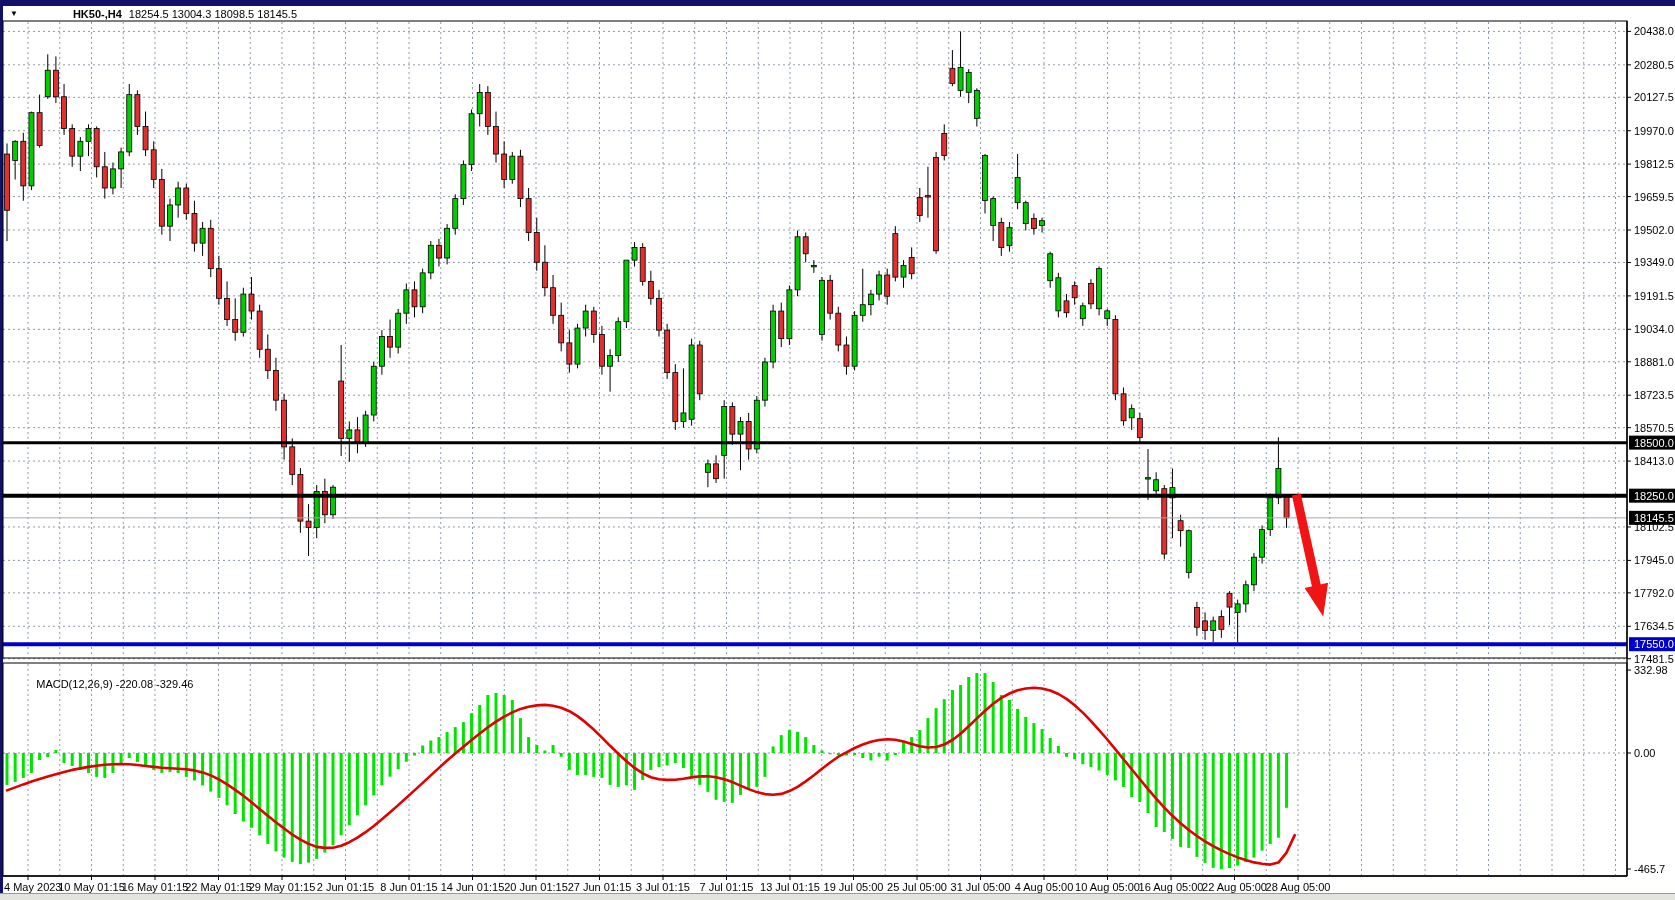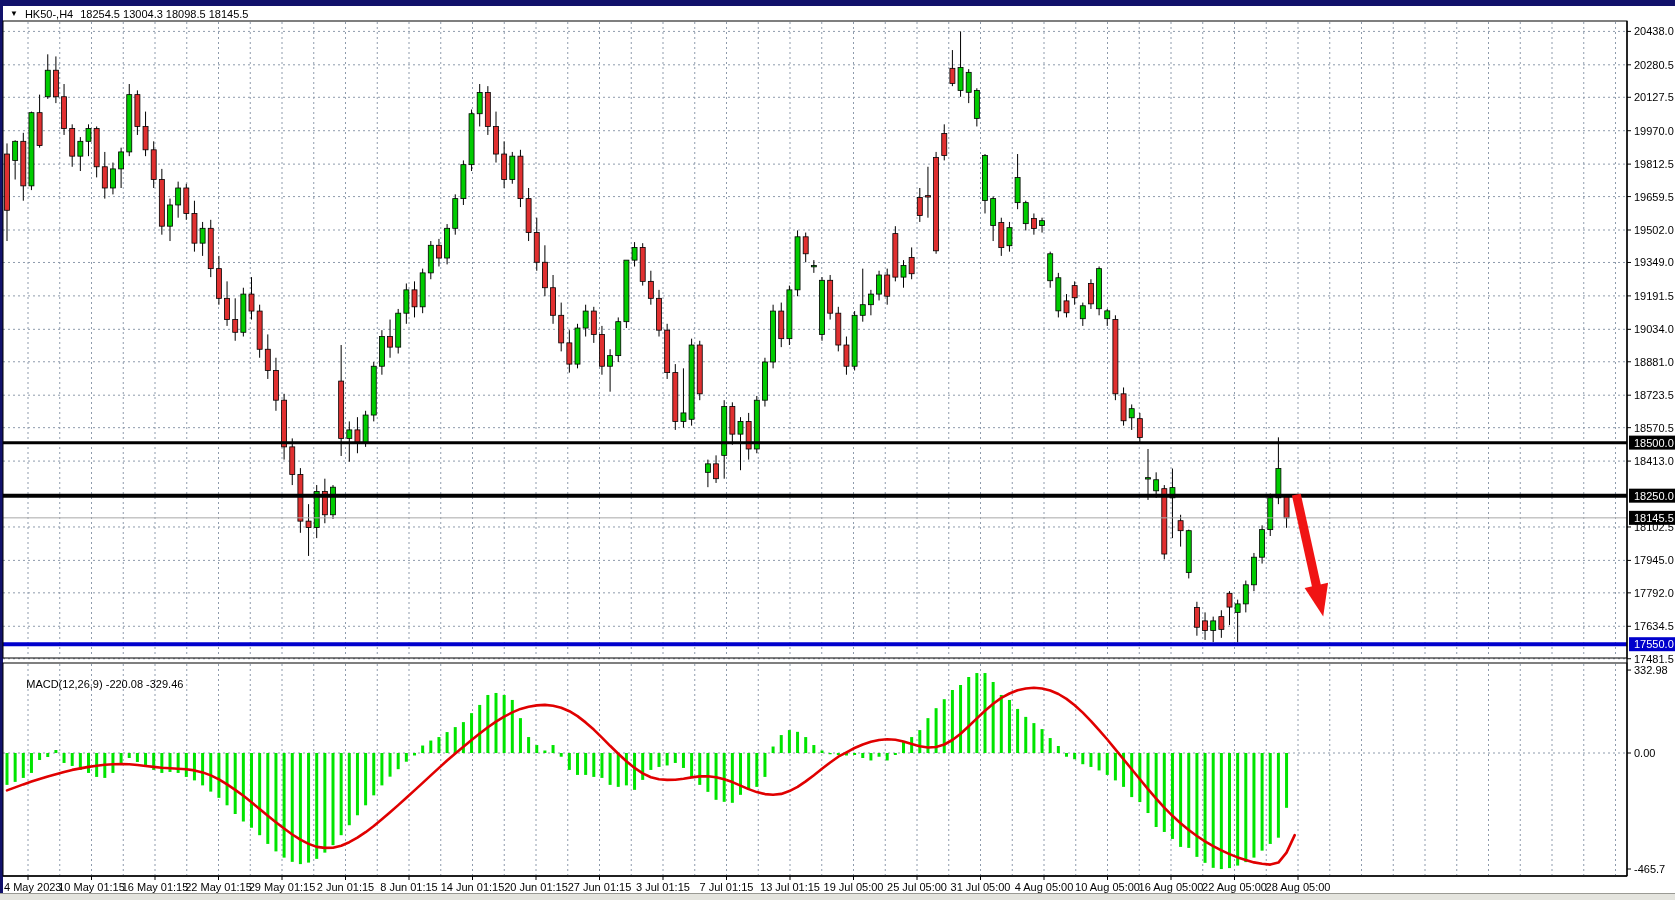--- a/index.html
+++ b/index.html
@@ -4,22 +4,22 @@
 <style>
   html,body{margin:0;padding:0;background:#ffffff;}
   #win{position:relative;width:1675px;height:900px;background:#ffffff;overflow:hidden;
        font-family:"Liberation Sans",sans-serif;}
   .top-strip{position:absolute;left:0;top:0;width:1675px;height:6px;background:#11116b;}
   .left-strip{position:absolute;left:0;top:0;width:3px;height:893px;background:#11116b;}
   .bottom-strip{position:absolute;left:0;top:893px;width:1675px;height:7px;background:#e4e4de;border-top:1px solid #9a9a94;}
   .title-row{position:absolute;left:10px;top:7px;height:14px;font-size:11px;color:#000;
              display:flex;align-items:center;gap:7px;white-space:pre;}
   .dd{font-size:8px;line-height:8px;cursor:pointer;}
-  .sym{font-weight:normal;}
-  .macd-label{position:absolute;left:14px;top:666px;font-size:11px;color:#000;white-space:pre;}
+  .sym{font-weight:bold;margin-left:48px;}
+  .macd-label{position:absolute;left:24px;top:666px;font-size:11px;color:#000;white-space:pre;}
   svg text{font-family:"Liberation Sans",sans-serif;}
 </style>
 </head>
 <body>
 
 <div id="win">
   <div class="top-strip"></div>
   <div class="left-strip"></div>
 
   <div class="title-row">

